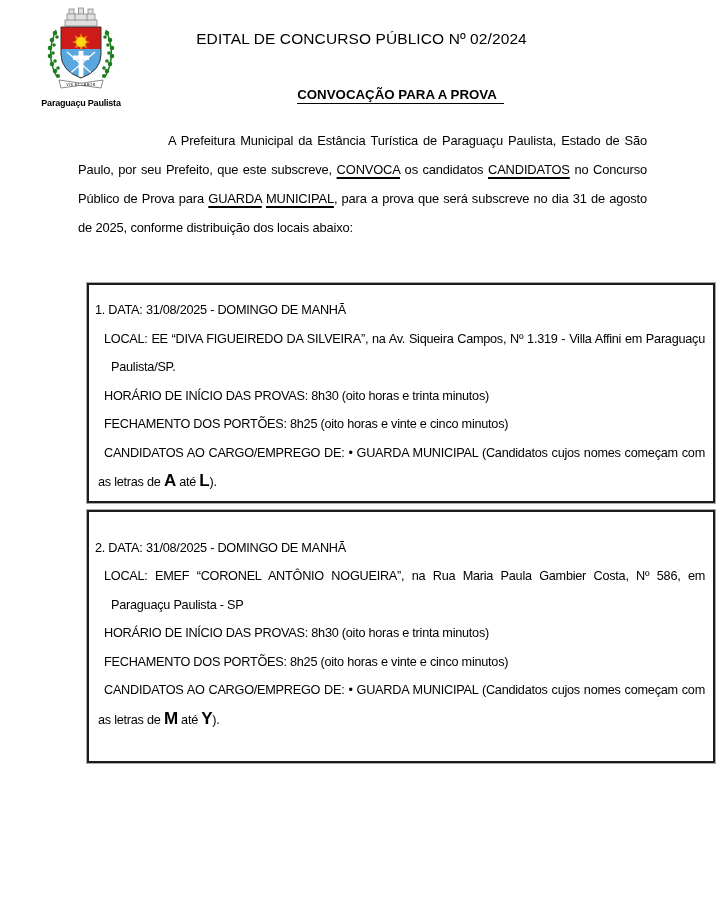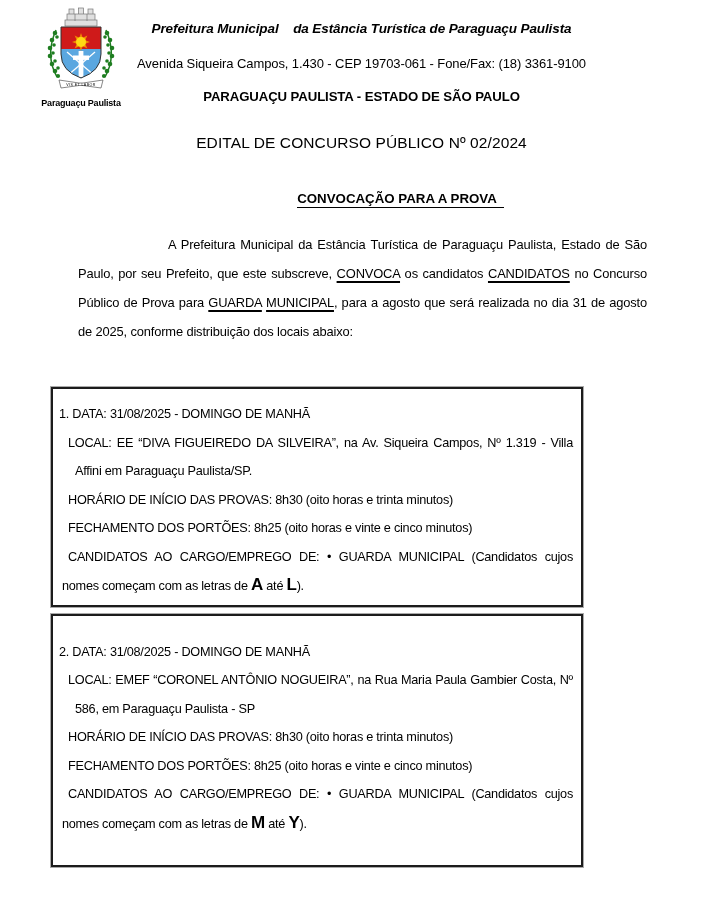--- a/index.html
+++ b/index.html
@@ -68,22 +68,22 @@
   .u {
     text-decoration: underline;
     text-decoration-thickness: 1.6px;
     text-underline-offset: 2.5px;
   }
   b { font-weight: normal; }
 
   
   .box {
     box-sizing: border-box;
-    margin-left: 51px;
-    width: 532px;
+    margin-left: 87px;
+    width: 628px;
     border: 2px solid #1c1c1c;
     box-shadow: 0 0 0 1px #aaaaaa;
     background: #ffffff;
     font-size: 12.7px;
     line-height: 28.5px;
     letter-spacing: -0.25px;
   }
   .box1 { margin-top: 41px; min-height: 219px; padding: 11px 8px 4px 4px; }
   .box2 { margin-top: 7px;  min-height: 253px; padding: 22px 8px 0 4px; }
   .row { margin: 0; }
@@ -165,39 +165,34 @@
       <path d="M19,21 h40 v27 q0,17 -20,24 q-20,-7 -20,-24 z" fill="none" stroke="#333" stroke-width="1"></path>
 
       <g>
         <path d="M17,74 L37,77 L41,77 L61,74 L59,82 L41,79.5 L37,79.5 L19,82 Z" fill="#ffffff" stroke="#555" stroke-width="0.7"></path>
         <text x="39" y="80" text-anchor="middle" font-size="3.6" letter-spacing="0.4">VIS ET LABOR</text>
       </g>
     </svg>
     <div class="logo-caption">Paraguaçu Paulista</div>
   </div>
 
-  <div class="header-text">
-    <div class="org">Prefeitura Municipal    da Estância Turística de Paraguaçu Paulista</div>
-    <div class="address">Avenida Siqueira Campos, 1.430 - CEP 19703-061 - Fone/Fax: (18) 3361-9100</div>
-    <div class="city">PARAGUAÇU PAULISTA - ESTADO DE SÃO PAULO</div>
-  </div>
 
   <div class="title">EDITAL DE CONCURSO PÚBLICO Nº 02/2024</div>
 
   <div class="heading-wrap">
     <span class="heading">CONVOCAÇÃO PARA A PROVA</span>
   </div>
 
   <p class="intro"><span>A Prefeitura Municipal da Estância Turística de Paraguaçu Paulista, Estado de São Paulo, por seu Prefeito, que este subscreve,</span>
     <b class="u">CONVOCA</b>
     <span>os candidatos</span>
     <b class="u">CANDIDATOS</b>
     <span>no Concurso Público de Prova para</span>
     <b class="u">GUARDA</b>
-    <b class="u">MUNICIPAL</b><span>, para a agosto que será realizada no </span><b>dia 31 de agosto de 2025,</b>
+    <b class="u">MUNICIPAL</b><span>, para a prova que será subscreve no </span><b>dia 31 de agosto de 2025,</b>
     <span>conforme distribuição dos locais abaixo:</span></p>
 
   <div class="box box1">
     <p class="row row-data"><b>1. DATA:</b>
       <span>31/08/2025 - DOMINGO DE MANHÃ</span></p>
     <p class="row local"><b>LOCAL: EE “DIVA FIGUEIREDO DA SILVEIRA”,</b>
       <span>na Av. Siqueira Campos, Nº 1.319 - Villa Affini em Paraguaçu Paulista/SP.</span></p>
     <p class="row row-ind"><b>HORÁRIO DE INÍCIO DAS PROVAS:</b>
       <span>8h30 (oito horas e trinta minutos)</span></p>
     <p class="row row-ind"><b>FECHAMENTO DOS PORTÕES:</b>

